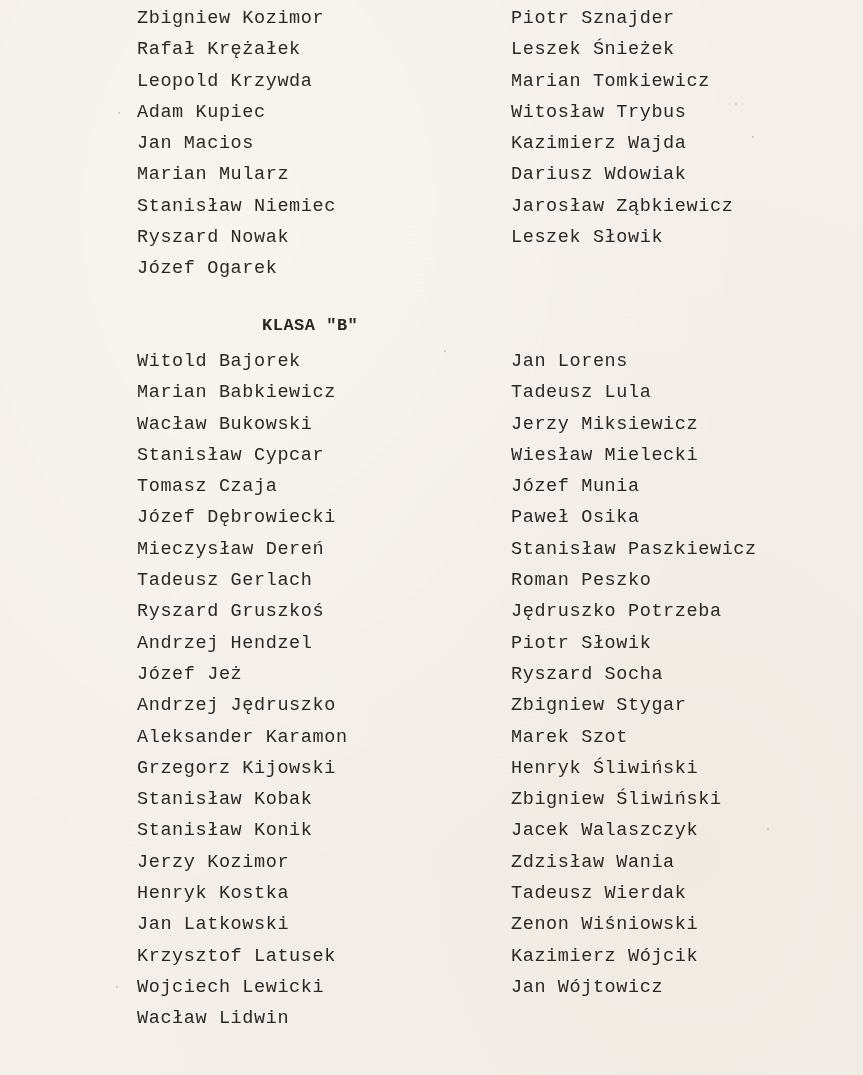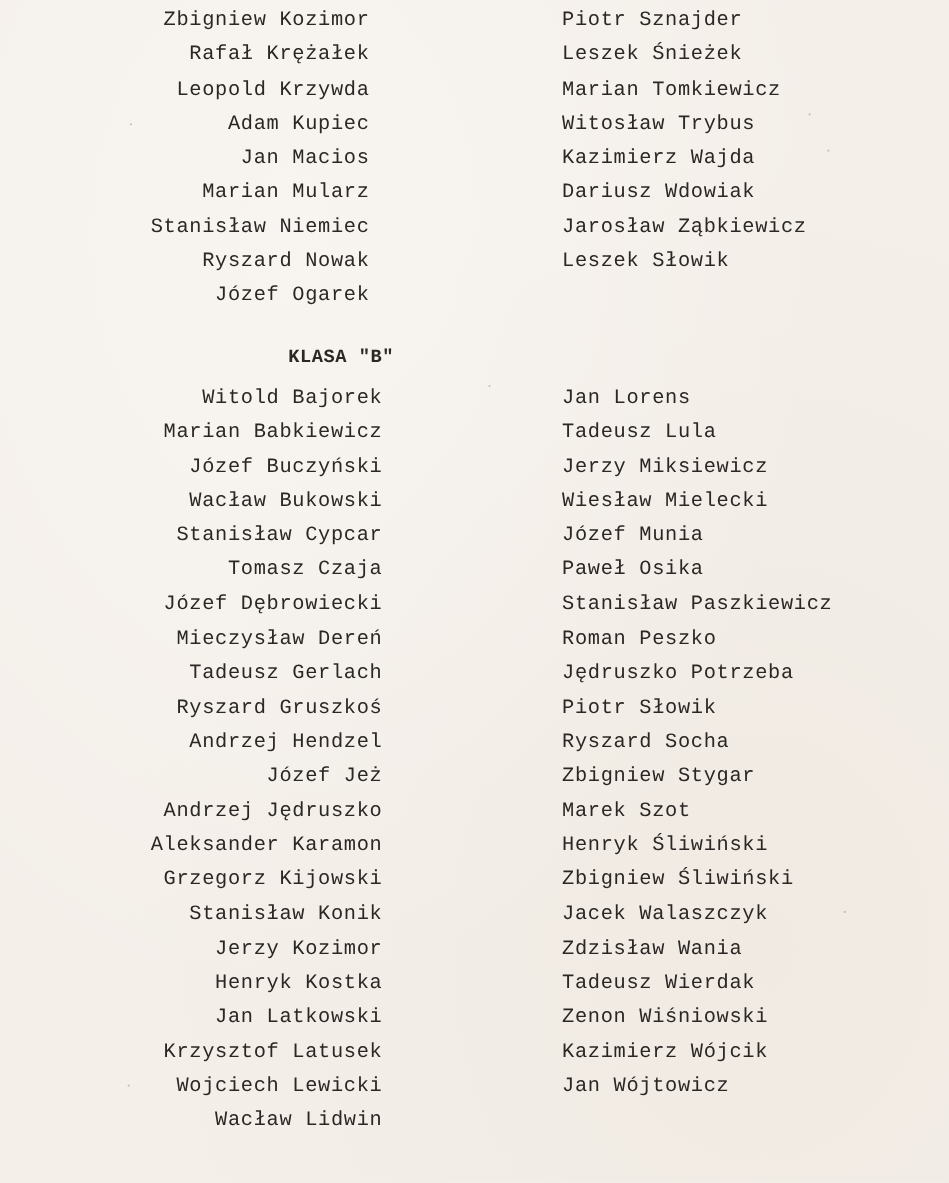--- a/index.html
+++ b/index.html
@@ -27,21 +27,21 @@
     }
     .block {
       position: absolute;
       left: 0;
       width: 863px;
     }
     .col {
       position: absolute;
       top: 0;
     }
-    .col-left { left: 137px; text-align: right; }
+    .col-left { left: 137px; }
     .col-right { left: 511px; }
     .name {
       display: block;
       height: 31.3px;
       line-height: 31.3px;
       font-size: 18.5px;
       letter-spacing: 0.6px;
       white-space: nowrap;
       color: #2b2725;
     }
@@ -90,33 +90,33 @@
       <span class="name">Leszek Słowik</span>
     </div>
   </div>
 
   <div class="section-heading">KLASA "B"</div>
 
   <div class="block" style="top:346px;">
     <div class="col col-left">
       <span class="name">Witold Bajorek</span>
       <span class="name">Marian Babkiewicz</span>
-      <span class="name">Józef Buczyński</span>
       <span class="name">Wacław Bukowski</span>
       <span class="name">Stanisław Cypcar</span>
       <span class="name">Tomasz Czaja</span>
       <span class="name">Józef Dębrowiecki</span>
       <span class="name">Mieczysław Dereń</span>
       <span class="name">Tadeusz Gerlach</span>
       <span class="name">Ryszard Gruszkoś</span>
       <span class="name">Andrzej Hendzel</span>
       <span class="name">Józef Jeż</span>
       <span class="name">Andrzej Jędruszko</span>
       <span class="name">Aleksander Karamon</span>
       <span class="name">Grzegorz Kijowski</span>
+      <span class="name">Stanisław Kobak</span>
       <span class="name">Stanisław Konik</span>
       <span class="name">Jerzy Kozimor</span>
       <span class="name">Henryk Kostka</span>
       <span class="name">Jan Latkowski</span>
       <span class="name">Krzysztof Latusek</span>
       <span class="name">Wojciech Lewicki</span>
       <span class="name">Wacław Lidwin</span>
     </div>
     <div class="col col-right">
       <span class="name">Jan Lorens</span>

